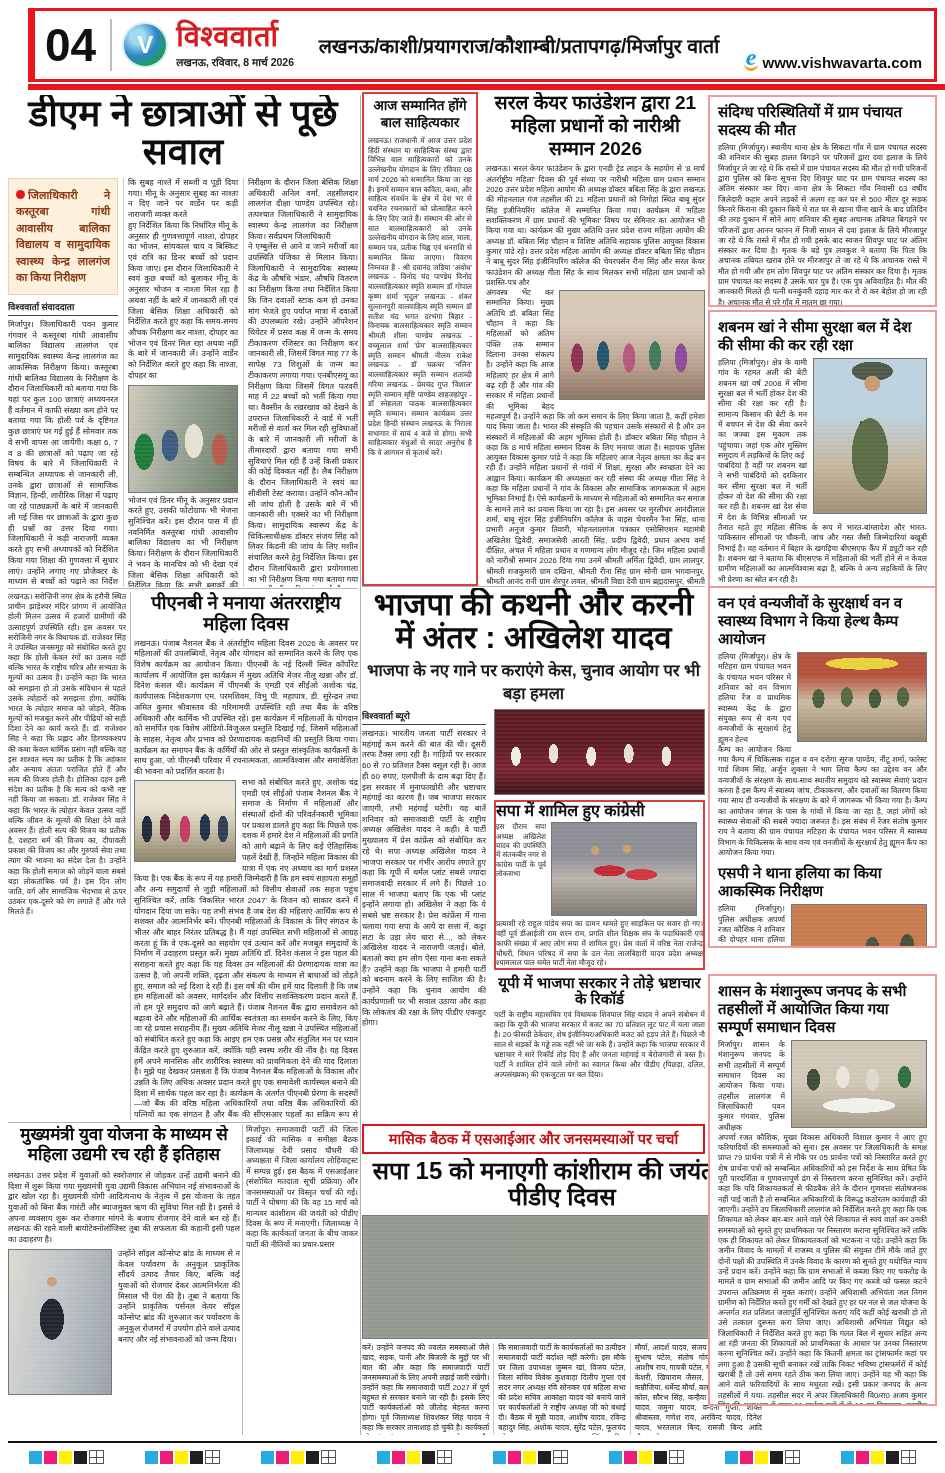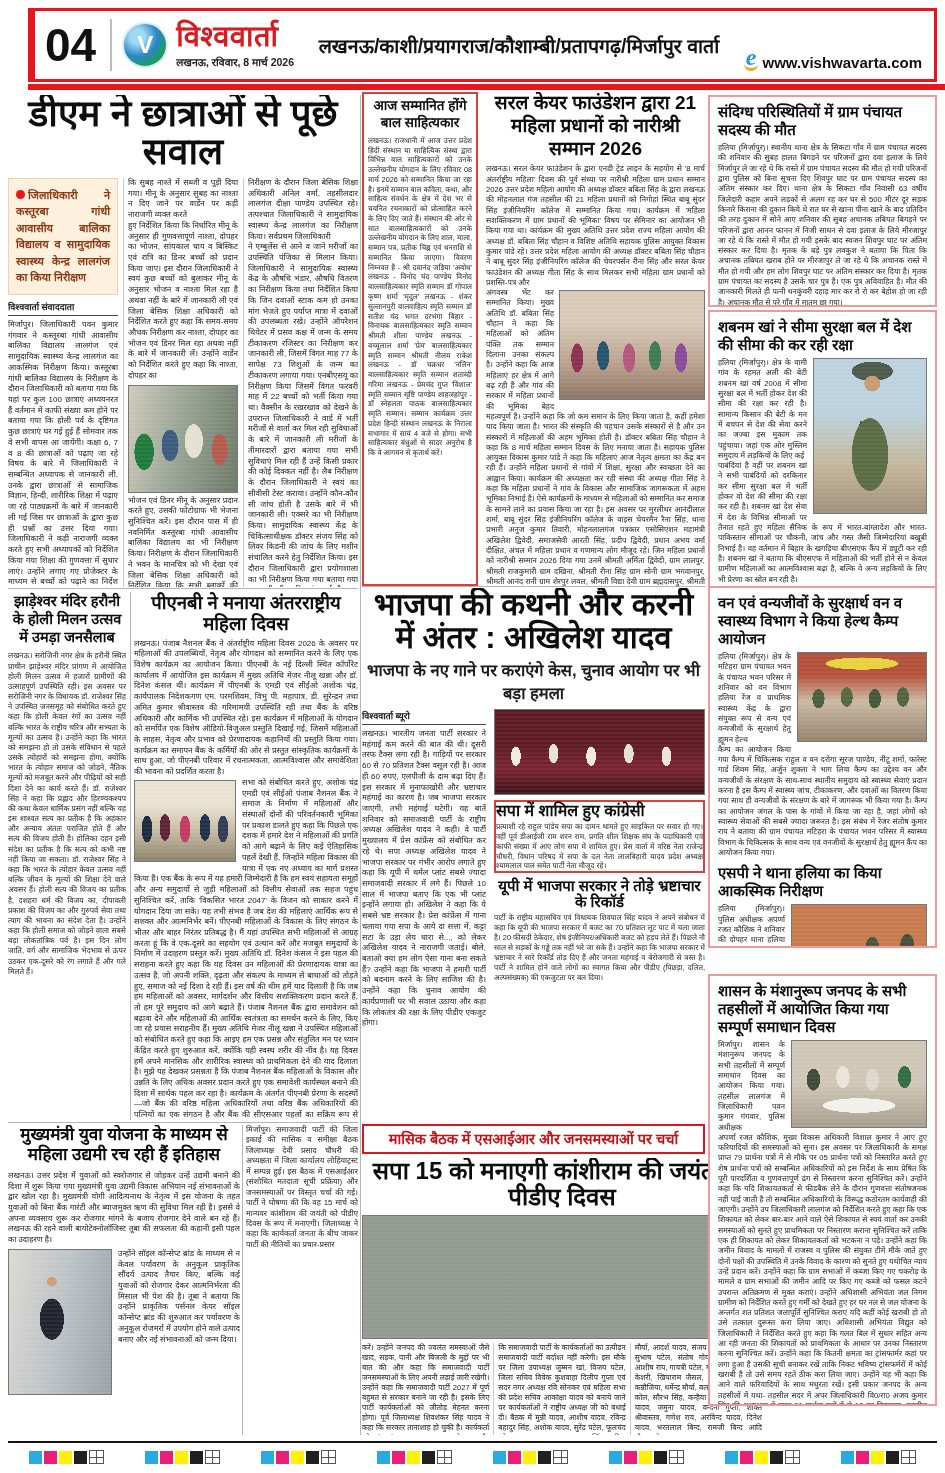--- a/index.html
+++ b/index.html
@@ -227,21 +227,20 @@
       <span class="byline">विश्ववार्ता संवाददाता</span>
       <p>मिर्जापुर। जिलाधिकारी पवन कुमार गंगवार ने कस्तूरबा गांधी आवासीय बालिका विद्यालय लालगंज एवं सामुदायिक स्वास्थ्य केन्द्र लालगंज का आकस्मिक निरीक्षण किया। कस्तूरबा गांधी बालिका विद्यालय के निरीक्षण के दौरान जिलाधिकारी को बताया गया कि यहां पर कुल 100 छात्राएं अध्ययनरत हैं वर्तमान में काफी संख्या कम होने पर बताया गया कि होली पर्व के दृष्टिगत कुछ छात्राएं घर गई हुई हैं सोमवार तक वे सभी वापस आ जायेंगी। कक्षा 6, 7 व 8 की छात्राओं को पढ़ाए जा रहे विषय के बारे में जिलाधिकारी ने सम्बन्धित अध्यापक से जानकारी ली, उनके द्वारा छात्राओं से सामाजिक विज्ञान, हिन्दी, शारीरिक शिक्षा में पढ़ाए जा रहे पाठ्यक्रमों के बारे में जानकारी ली गई जिस पर छात्राओं के द्वारा कुछ ही प्रश्नों का उत्तर दिया गया। जिलाधिकारी ने कड़ी नाराजगी व्यक्त करते हुए सभी अध्यापकों को निर्देशित किया गया शिक्षा की गुणवत्ता में सुधार लाएं। उन्होंने लगाए गए प्रोजेक्टर के माध्यम से बच्चों को पढ़ाने का निर्देश दिया। जिलाधिकारी द्वारा किचन का भी निरीक्षण किया गया वहां बताया गया कि सुबह नाश्ते में सब्जी व पूड़ी दिया गया। मीनू के अनुसार सुबह का नाश्ता न दिए जाने पर वार्डेन पर कड़ी नाराजगी व्यक्त करते</p>
       <p>हुए निर्देशित किया कि निर्धारित मीनू के अनुसार ही गुणवत्तापूर्ण नाश्ता, दोपहर का भोजन, सांयकाल चाय व बिस्किट एवं रात्रि का डिनर बच्चों को प्रदान किया जाए। इस दौरान जिलाधिकारी ने स्वयं कुछ बच्चों को बुलाकर मीनू के अनुसार भोजन व नाश्ता मिल रहा है अथवा नहीं के बारे में जानकारी ली एवं जिला बेसिक शिक्षा अधिकारी को निर्देशित करते हुए कहा कि समय-समय औचक निरीक्षण कर नाश्ता, दोपहर का भोजन एवं डिनर मिल रहा अथवा नहीं के बारे में जानकारी लें। उन्होंने वार्डेन को निर्देशित करते हुए कहा कि नाश्ता, दोपहर का</p>
       <div class="ph ph-dm"></div>
       <p>भोजन एवं डिनर मीनू के अनुसार प्रदान करते हुए, उसकी फोटोग्राफ भी भेजना सुनिश्चित करें। इस दौरान पास में ही नवनिर्मित कस्तूरबा गांधी आवासीय बालिका विद्यालय का भी निरीक्षण किया। निरीक्षण के दौरान जिलाधिकारी ने भवन के मानचित्र को भी देखा एवं जिला बेसिक शिक्षा अधिकारी को निर्देशित किया कि सभी ब्लाकों की गुणवत्ता की जांच कर उसकी अद्यतन से अवगत कराना भी सुनिश्चित करें। निरीक्षण के दौरान जिला बेसिक शिक्षा अधिकारी अनिल वर्मा, तहसीलदार लालगंज दीक्षा पाण्डेय उपस्थित रहे। तत्पश्चात जिलाधिकारी ने सामुदायिक स्वास्थ्य केन्द्र लालगंज का निरीक्षण किया। सर्वप्रथम जिलाधिकारी</p>
       <p>ने एम्बुलेंस से आने व जाने मरीजों का उपस्थिति पंजिका से मिलान किया। जिलाधिकारी ने सामुदायिक स्वास्थ्य केंद्र के औषधि भंडार, औषधि वितरण का निरीक्षण किया तथा निर्देशित किया कि जिन दवाओं स्टाक कम हो उनका मांग भेजते हुए पर्याप्त मात्रा में दवाओं की उपलब्धता रखे। उन्होंने ऑपरेशन थियेटर में प्रसव कक्ष में जन्म के समय टीकाकरण रजिस्टर का निरीक्षण कर जानकारी ली, जिसमें विगत माह 77 के सापेक्ष 73 शिशुओं के जन्म का टीकाकरण लगाया गया। एनबीएसयू का निरीक्षण किया जिसमें विगत फरवरी माह में 22 बच्चों को भर्ती किया गया था। वैक्सीन के रखरखाव को देखने के उपरान्त जिलाधिकारी ने वार्ड में भर्ती मरीजों से वार्ता कर मिल रही सुविधाओं के बारे में जानकारी ली मरीजों के तीमारदारों द्वारा बताया गया सभी सुविधाएं मिल रही हैं उन्हें किसी प्रकार की कोई दिक्कत नहीं है। लैब निरीक्षण के दौरान जिलाधिकारी ने स्वयं का सीवीसी टेस्ट कराया। उन्होंने कौन-कौन सी जांच होती है उसके बारे में भी जानकारी ली। एक्सरे का भी निरीक्षण किया। सामुदायिक स्वास्थ्य केंद्र के चिकित्साधीक्षक डॉक्टर संजय सिंह को लिवर किडनी की जांच के लिए मशीन संचालित करने हेतु निर्देशित किया। इस दौरान जिलाधिकारी द्वारा प्रयोगशाला का भी निरीक्षण किया गया बताया गया आज टी0बी0 की जांच हुई है। इस दौरान मुख्य विकास अधिकारी विशाल कुमार, उप जिलाधिकारी लालगंज महेंद्र सिंह, उप जिलाधिकारी न्यायिक अंशुल हिंदल, मुख्य चिकित्सा अधिकारी डॉक्टर सीएल वर्मा, डॉ योगेश द्विवेदी, डॉ पंकज सिंह, डॉ राजेश सहित अस्पताल के समस्त चिकित्सक उपस्थित रहे।</p>
     </div>
   </div>
 
   <div class="art jhade">
-    <h2 class="hl">झाड़ेश्वर मंदिर हरौनी के होली मिलन उत्सव में उमड़ा जनसैलाब</h2>
     <p class="body-t">लखनऊ। सरोजिनी नगर क्षेत्र के हरौनी स्थित प्राचीन झाड़ेश्वर मंदिर प्रांगण में आयोजित होली मिलन उत्सव में हजारों ग्रामीणों की उत्साहपूर्ण उपस्थिति रही। इस अवसर पर सरोजिनी नगर के विधायक डॉ. राजेश्वर सिंह ने उपस्थित जनसमूह को संबोधित करते हुए कहा कि होली केवल रंगों का उत्सव नहीं बल्कि भारत के राष्ट्रीय चरित्र और सभ्यता के मूल्यों का उत्सव है। उन्होंने कहा कि भारत को समझना हो तो उसके संविधान से पहले उसके त्योहारों को समझना होगा, क्योंकि भारत के त्योहार समाज को जोड़ने, नैतिक मूल्यों को मजबूत करने और पीढ़ियों को सही दिशा देने का कार्य करते हैं। डॉ. राजेश्वर सिंह ने कहा कि प्रह्लाद और हिरण्यकश्यप की कथा केवल धार्मिक प्रसंग नहीं बल्कि यह इस शाश्वत सत्य का प्रतीक है कि अहंकार और अन्याय अंततः पराजित होते हैं और सत्य की विजय होती है। होलिका दहन इसी संदेश का प्रतीक है कि सत्य को कभी नष्ट नहीं किया जा सकता। डॉ. राजेश्वर सिंह ने कहा कि भारत के त्योहार केवल उत्सव नहीं बल्कि जीवन के मूल्यों की शिक्षा देने वाले अवसर हैं। होली सत्य की विजय का प्रतीक है, दशहरा धर्म की विजय का, दीपावली प्रकाश की विजय का और गुरुपर्व सेवा तथा त्याग की भावना का संदेश देता है। उन्होंने कहा कि होली समाज को जोड़ने वाला सबसे बड़ा लोकतांत्रिक पर्व है। इस दिन लोग जाति, वर्ग और सामाजिक भेदभाव से ऊपर उठकर एक-दूसरे को रंग लगाते हैं और गले मिलते हैं।</p>
   </div>
 
   <div class="art pnb">
     <h2 class="hl">पीएनबी ने मनाया अंतरराष्ट्रीय महिला दिवस</h2>
     <p class="body-t">लखनऊ। पंजाब नैशनल बैंक ने अंतर्राष्ट्रीय महिला दिवस 2026 के अवसर पर महिलाओं की उपलब्धियों, नेतृत्व और योगदान को सम्मानित करने के लिए एक विशेष कार्यक्रम का आयोजन किया। पीएनबी के नई दिल्ली स्थित कॉर्पोरेट कार्यालय में आयोजित इस कार्यक्रम में मुख्य अतिथि मेजर नीलू खन्ना और डॉ. दिनेश कंसल थीं। कार्यक्रम में पीएनबी के एमडी एवं सीईओ अशोक चंद्र, कार्यपालक निदेशकगण एम. परमशिवम, विभु पी. महापात्र, डी. सुरेन्द्रन तथा अमित कुमार श्रीवास्तव की गरिमामयी उपस्थिति रही तथा बैंक के वरिष्ठ अधिकारी और कार्मिक भी उपस्थित रहे। इस कार्यक्रम में महिलाओं के योगदान को समर्पित एक विशेष ऑडियो-विजुअल प्रस्तुति दिखाई गई, जिसमें महिलाओं के साहस, नेतृत्व और प्रभाव को प्रेरणादायक कहानियों की प्रस्तुति किया गया। कार्यक्रम का समापन बैंक के कर्मियों की ओर से प्रस्तुत सांस्कृतिक कार्यक्रमों के साथ हुआ, जो पीएनबी परिवार में रचनात्मकता, आत्मविश्वास और समावेशिता की भावना को प्रदर्शित करता है।</p>
     <div>
       <div class="ph ph-pnb"></div>
       <p class="body-t">सभा को संबोधित करते हुए, अशोक चंद्र एमडी एवं सीईओ पंजाब नैशनल बैंक ने समाज के निर्माण में महिलाओं और संस्थाओं दोनों की परिवर्तनकारी भूमिका पर प्रकाश डालते हुए कहा कि पिछले एक दशक में हमारे देश ने महिलाओं की प्रगति को आगे बढ़ाने के लिए कई ऐतिहासिक पहलें देखी हैं, जिन्होंने महिला विकास की यात्रा में एक नए अध्याय का मार्ग प्रशस्त किया है। एक बैंक के रूप में यह हमारी जिम्मेदारी है कि हम स्वयं सहायता समूहों और अन्य समुदायों से जुड़ी महिलाओं को वित्तीय सेवाओं तक सहज पहुंच सुनिश्चित करें, ताकि 'विकसित भारत 2047' के विजन को साकार करने में योगदान दिया जा सके। यह तभी संभव है जब देश की महिलाएं आर्थिक रूप से सशक्त और आत्मनिर्भर बनें। पीएनबी महिलाओं के विकास के लिए संगठन के भीतर और बाहर निरंतर प्रतिबद्ध है। मैं यहां उपस्थित सभी महिलाओं से आग्रह करता हूं कि वे एक-दूसरे का सहयोग एवं उत्थान करें और मजबूत समुदायों के निर्माण में उदाहरण प्रस्तुत करें। मुख्य अतिथि डॉ. दिनेश कंसल ने इस पहल की सराहना करते हुए कहा कि यह दिवस उन महिलाओं की प्रेरणादायक यात्रा का उत्सव है, जो अपनी शक्ति, दृढ़ता और संकल्प के माध्यम से बाधाओं को तोड़ते हुए, समाज को नई दिशा दे रही हैं। इस वर्ष की थीम हमें याद दिलाती है कि जब हम महिलाओं को अवसर, मार्गदर्शन और वित्तीय सशक्तिकरण प्रदान करते हैं, तो हम पूरे समुदाय को आगे बढ़ाते हैं। पंजाब नैशनल बैंक द्वारा समावेशन को बढ़ावा देने और महिलाओं की आर्थिक स्वतंत्रता का समर्थन करने के लिए, किए जा रहे प्रयास सराहनीय हैं। मुख्य अतिथि मेजर नीलू खन्ना ने उपस्थित महिलाओं को संबोधित करते हुए कहा कि आइए हम एक प्रसन्न और संतुलित मन पर ध्यान केंद्रित करते हुए शुरुआत करें, क्योंकि यही स्वस्थ शरीर की नींव है। यह दिवस हमें अपने मानसिक और शारीरिक स्वास्थ्य को प्राथमिकता देने की याद दिलाता है। मुझे यह देखकर प्रसन्नता है कि पंजाब नैशनल बैंक महिलाओं के विकास और उन्नति के लिए अधिक अवसर प्रदान करते हुए एक समावेशी कार्यस्थल बनाने की दिशा में सार्थक पहल कर रहा है। कार्यक्रम के अंतर्गत पीएनबी प्रेरणा के सदस्यों—जो बैंक की वरिष्ठ महिला अधिकारियों तथा वरिष्ठ बैंक अधिकारियों की पत्नियों का एक संगठन है और बैंक की सीएसआर पहलों का सक्रिय रूप से समर्थन देता है—ने प्रोजेक्ट चेतना के बारे में जानकारी साझा की। इस पहल के तहत एनजीओ 'सच्ची सहेली' के सहयोग</p>
     </div>
@@ -277,20 +276,24 @@
     <div class="bjp-sub">भाजपा के नए गाने पर कराएंगे केस, चुनाव आयोग पर भी बड़ा हमला</div>
     <div class="bjp-flex">
       <div class="bjp-left">
         <span class="byline">विश्ववार्ता ब्यूरो</span>
         <p class="body-t">लखनऊ। भारतीय जनता पार्टी सरकार ने महंगाई कम करने की बात की थी। दूसरी तरफ टैक्स लगा रही है। गाड़ियों पर सरकार 60 से 70 प्रतिशत टैक्स वसूल रही है। आज ही 60 रुपए, एलपीजी के दाम बढ़ा दिए हैं। इस सरकार में मुनाफाखोरी और भ्रष्टाचार महंगाई का कारण है। जब भाजपा सरकार जाएगी, तभी महंगाई घटेगी। यह बातें शनिवार को समाजवादी पार्टी के राष्ट्रीय अध्यक्ष अखिलेश यादव ने कही। वे पार्टी मुख्यालय में प्रेस कांफ्रेंस को संबोधित कर रहे थे। सपा अध्यक्ष अखिलेश यादव ने भाजपा सरकार पर गंभीर आरोप लगाते हुए कहा कि यूपी में थर्मल प्लांट सबसे ज्यादा समाजवादी सरकार में लगे हैं। पिछले 10 साल में भाजपा बताए कि एक भी प्लांट इन्होंने लगाया हो। अखिलेश ने कहा कि ये सबसे भ्रष्ट सरकार है। प्रेस कांफ्रेंस में गाना चलाया गया सपा के आये दा सत्ता में, कट्टा सटा के उड़ा लेय धारा से..., को लेकर अखिलेश यादव ने नाराजगी जताई। बोले, बताओ क्या हम लोग ऐसा गाना बना सकते हैं? उन्होंने कहा कि भाजपा ने हमारी पार्टी को बदनाम करने के लिए साजिश की है। उन्होंने कहा कि चुनाव आयोग की कार्यप्रणाली पर भी सवाल उठाया और कहा कि लोकतंत्र की रक्षा के लिए पीडीए एकजुट होगा।</p>
       </div>
       <div class="bjp-right">
         <div class="ph ph-bjp"></div>
         <div class="join-box">
           <h3 class="hl">सपा में शामिल हुए कांग्रेसी</h3>
+          <div class="join-flex">
+            <div class="join-side">इस दौरान सपा अध्यक्ष अखिलेश यादव की उपस्थिति में संतकबीर नगर से कांग्रेस पार्टी के पूर्व लोकसभा</div>
+            <div class="ph ph-join"></div>
+          </div>
           <p class="join-body">प्रत्याशी रहे राहुल पांडेय सपा का दामन थामते हुए साइकिल पर सवार हो गए। वहीं पूर्व डीआईजी राम शरन राम, प्रगति शील शिक्षक संघ के पदाधिकारी एवं काफी संख्या में आए लोग सपा में शामिल हुए। प्रेस वार्ता में वरिष्ठ नेता राजेन्द्र चौधरी, विधान परिषद में सपा के दल नेता लालबिहारी यादव प्रदेश अध्यक्ष श्यामलाल पाल समेत पार्टी नेता मौजूद रहे।</p>
         </div>
         <div class="up-box">
           <h3 class="hl">यूपी में भाजपा सरकार ने तोड़े भ्रष्टाचार के रिकॉर्ड</h3>
           <p class="body-t">पार्टी के राष्ट्रीय महासचिव एवं विधायक शिवपाल सिंह यादव ने अपने संबोधन में कहा कि यूपी की भाजपा सरकार में बजट का 70 प्रतिशत लूट पाट में चला जाता है। 20 फीसदी ठेकेदार, शेष इंजीनियर/अधिकारी बजट को हड़प लेते हैं। पिछले नौ साल से सड़कों के गड्ढे तक नहीं भरे जा सके हैं। उन्होंने कहा कि भाजपा सरकार में भ्रष्टाचार ने सारे रिकॉर्ड तोड़ दिए हैं और जनता महंगाई व बेरोजगारी से त्रस्त है। पार्टी ने शामिल होने वाले लोगों का स्वागत किया और पीडीए (पिछड़ा, दलित, अल्पसंख्यक) की एकजुटता पर बल दिया।</p>
         </div>
       </div>
     </div>
   </div>
 

